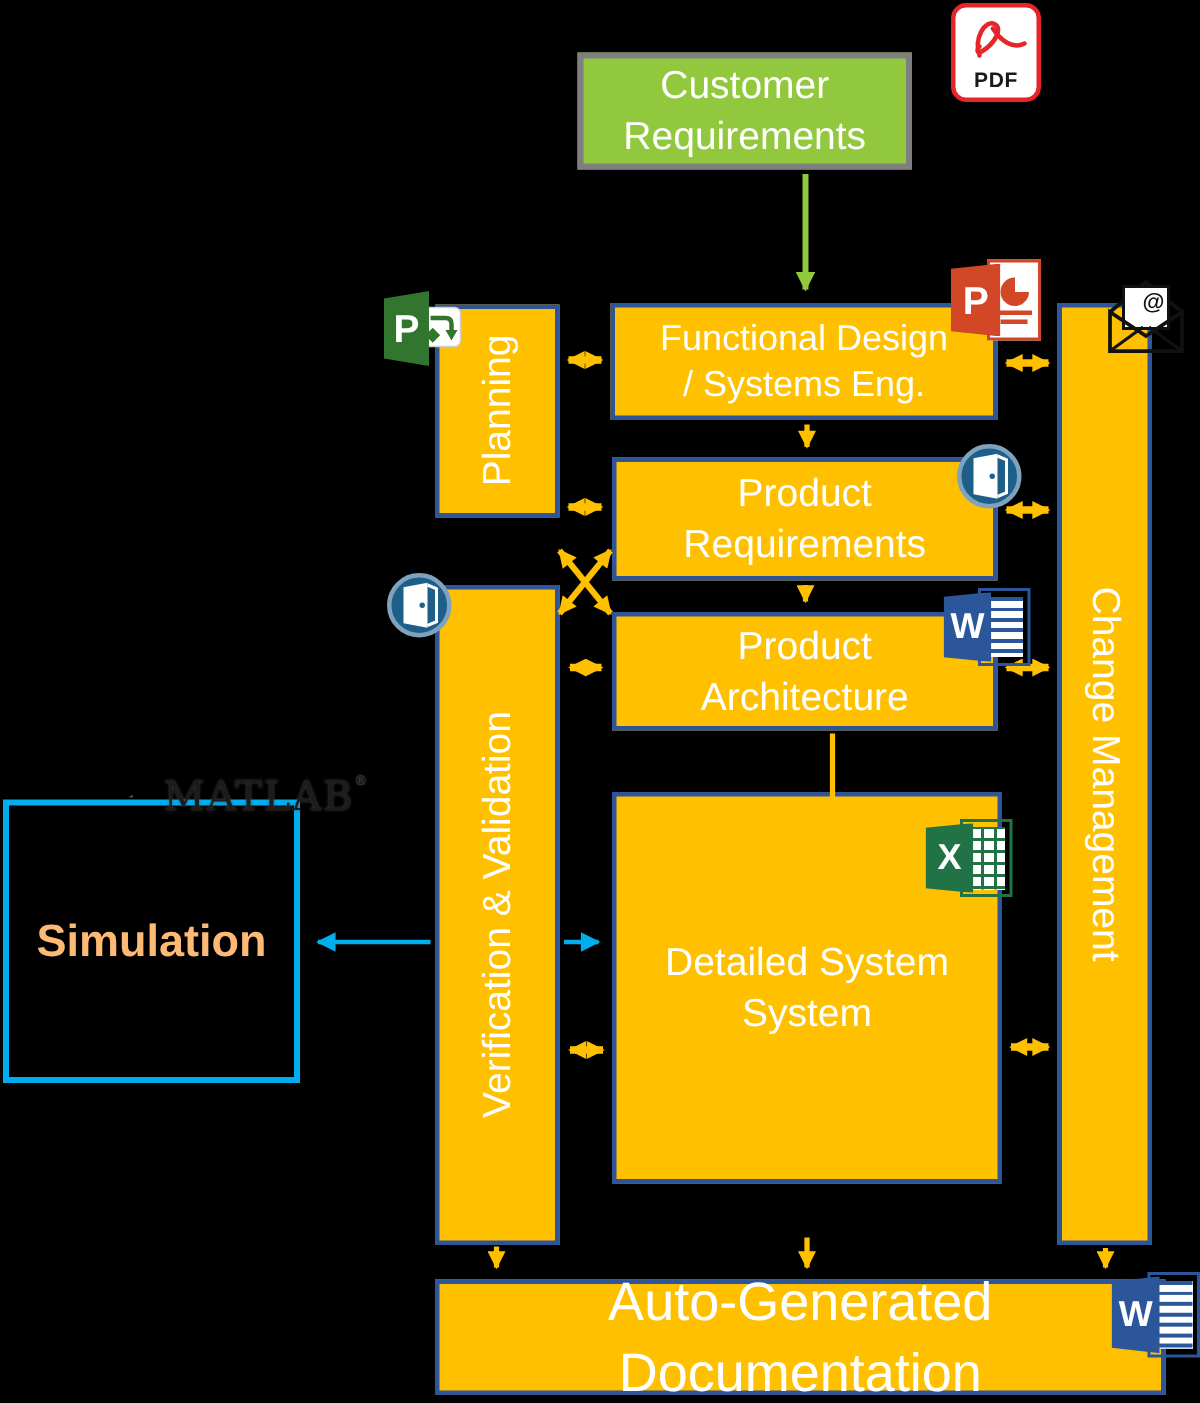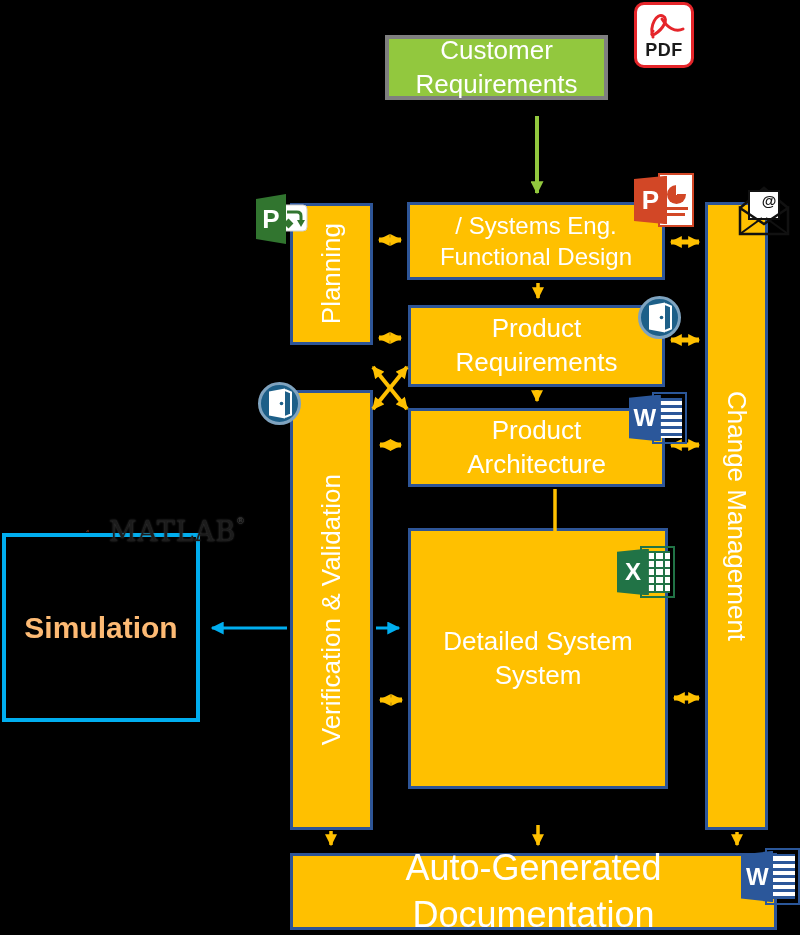--- a/index.html
+++ b/index.html
@@ -10,42 +10,42 @@
   
   .box{
     position:absolute;box-sizing:border-box;
     background:#FFC000;border:3px solid #2E5597;
     display:flex;flex-direction:column;align-items:center;justify-content:center;
     color:#fff;text-align:center;line-height:1.3;z-index:1;
   }
   .box span{display:block;}
   .vccw span{writing-mode:vertical-rl;transform:rotate(180deg);} 
   .vcw  span{writing-mode:vertical-rl;}                          
-  #box-customer{left:385px;top:35px;width:223px;height:65px;
+  #box-customer{left:385px;top:35px;width:223px;height:78px;
     background:#92C83E;border:4px solid #7F7F7F;font-size:26px;}
   #box-functional{left:407px;top:202px;width:258px;height:78px;font-size:24px;}
   #box-planning{left:290px;top:203px;width:83px;height:142px;font-size:26px;}
   #box-prodreq{left:408px;top:305px;width:257px;height:82px;font-size:26px;}
   #box-prodarch{left:408px;top:408px;width:257px;height:79px;font-size:26px;}
   #box-dsd{left:408px;top:528px;width:260px;height:261px;font-size:26px;align-items:center;}
   #box-vv{left:290px;top:390px;width:83px;height:440px;font-size:26px;}
   #box-cm{left:705px;top:202px;width:63px;height:628px;font-size:26px;}
   #box-agd{left:290px;top:853px;width:487px;height:77px;font-size:36px;}
   #box-sim{left:2px;top:533px;width:198px;height:189px;background:transparent;
     border:4px solid #00AEEF;color:#fdba74;font-weight:bold;font-size:30px;}
   
   .arrows{position:absolute;left:0;top:0;z-index:2;pointer-events:none;}
   
   .icon{position:absolute;z-index:5;}
   
   #icon-pdf{left:634px;top:2px;width:60px;height:66px;background:#fff;
     border:3px solid #E5252A;border-radius:10px;box-sizing:border-box;
     display:flex;flex-direction:column;align-items:center;justify-content:flex-end;}
   #icon-pdf .swirl{position:absolute;left:4px;top:2px;}
-  #icon-pdf .pdf-label{font-size:18px;font-weight:bold;color:#1a1a1a;margin-bottom:4px;letter-spacing:.5px;}
+  #icon-pdf .pdf-label{font-size:14px;font-weight:bold;color:#1a1a1a;margin-bottom:4px;letter-spacing:.5px;}
   
   .oi{position:absolute;}
   .oi .page{position:absolute;right:0;top:0;bottom:0;width:60%;background:#fff;box-sizing:border-box;z-index:1;}
   .oi .panel{position:absolute;left:0;top:5%;bottom:5%;width:55%;z-index:2;
     display:flex;align-items:center;justify-content:center;color:#fff;font-weight:bold;
     clip-path:polygon(0 7%,100% 0%,100% 100%,0 93%);}
   #icon-ppt{left:634px;top:173px;width:60px;height:54px;}
   #icon-ppt .page{border:2px solid #D24726;display:flex;flex-direction:column;align-items:center;justify-content:center;gap:3px;}
   #icon-ppt .pie{width:19px;height:19px;border-radius:50%;
     background:conic-gradient(#fff 0 90deg,#D24726 90deg 360deg);}
@@ -79,22 +79,22 @@
 <body>
 
 <div class="canvas">
 
   <div class="box" id="box-customer">
     <span>Customer</span>
     <span>Requirements</span>
   </div>
 
   <div class="box" id="box-functional">
+    <span>Functional Design</span>
     <span>/ Systems Eng.</span>
-    <span>Functional Design</span>
   </div>
 
   <div class="box vccw" id="box-planning">
     <span>Planning</span>
   </div>
 
   <div class="box" id="box-prodreq">
     <span>Product</span>
     <span>Requirements</span>
   </div>

